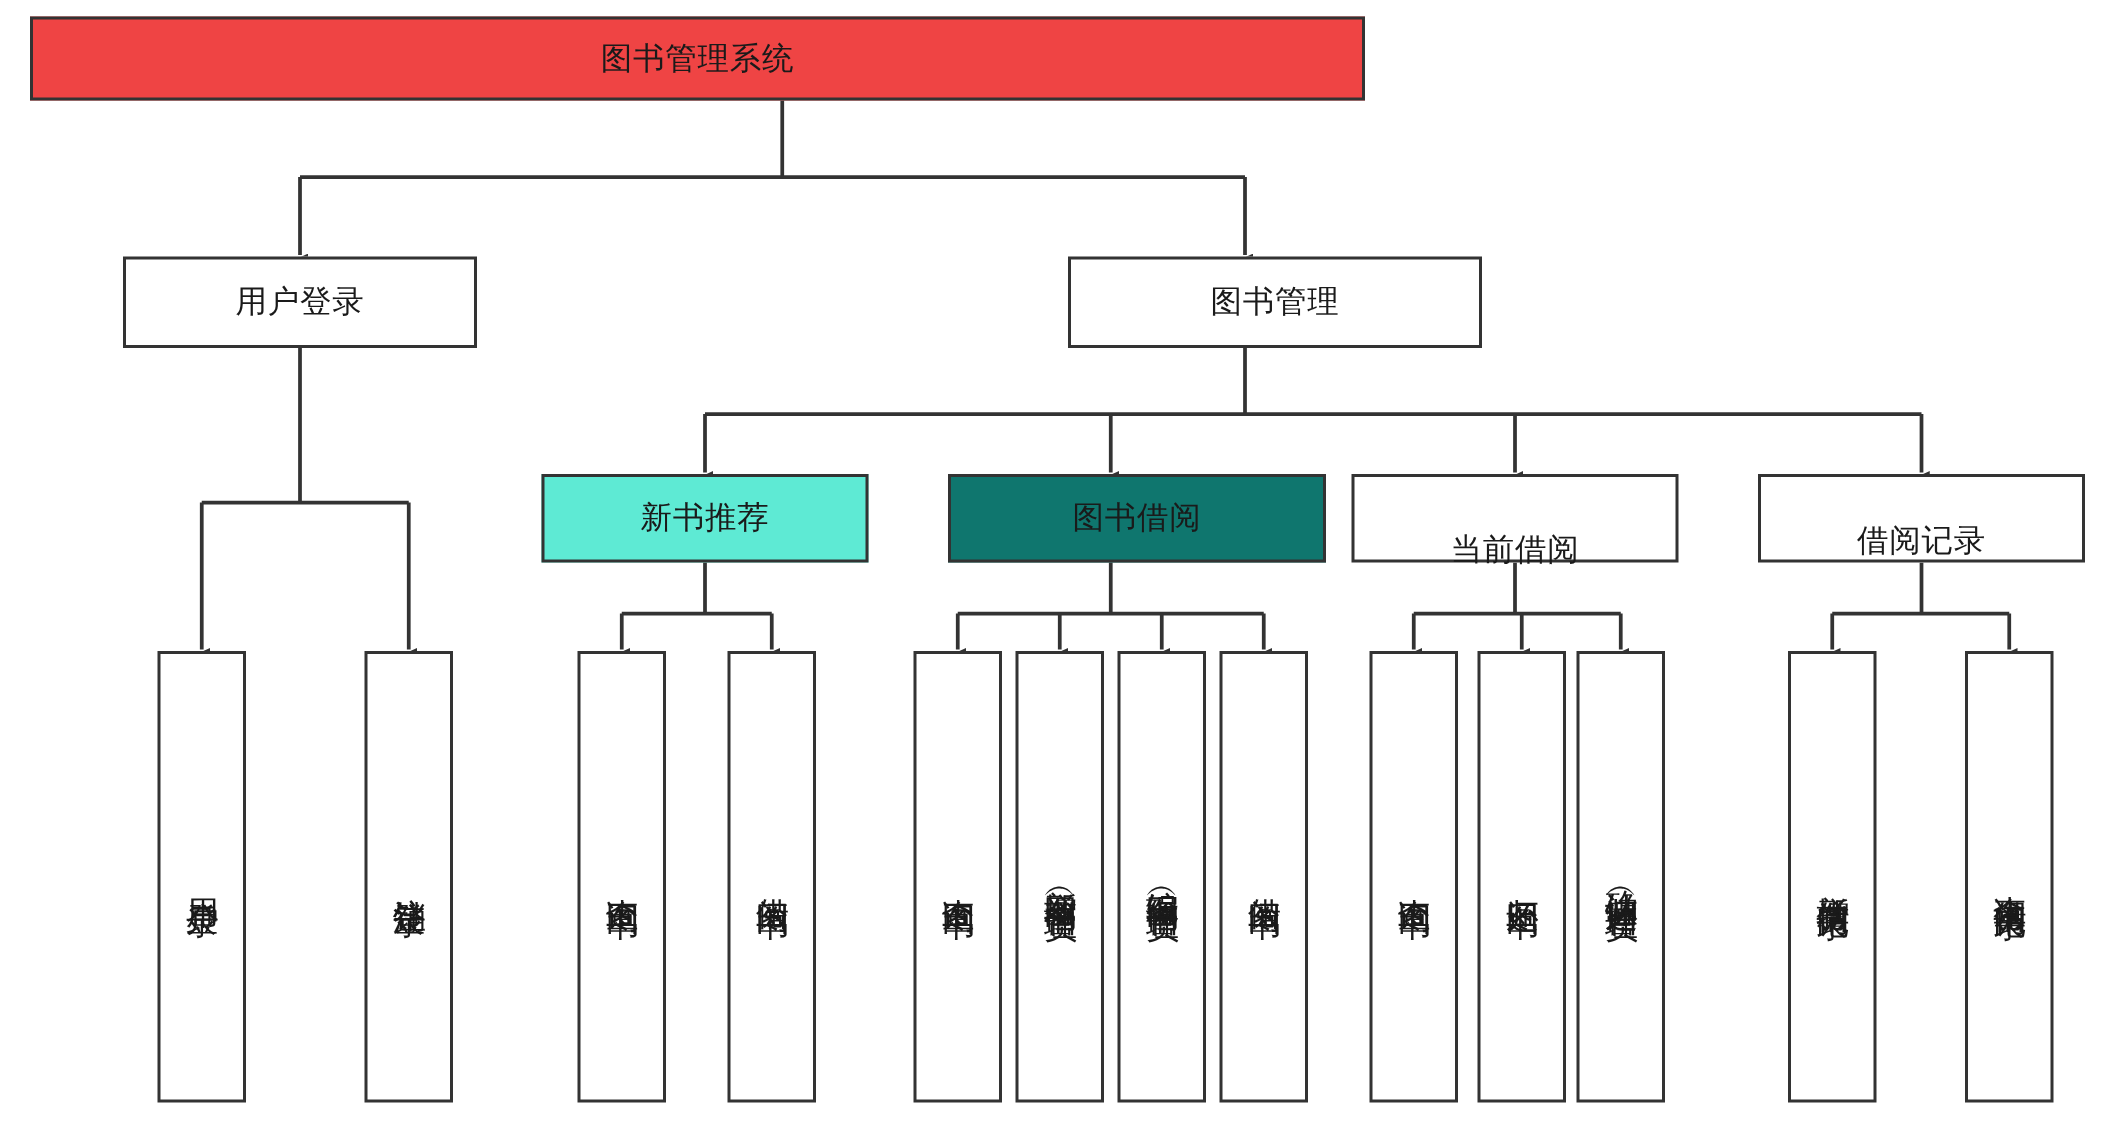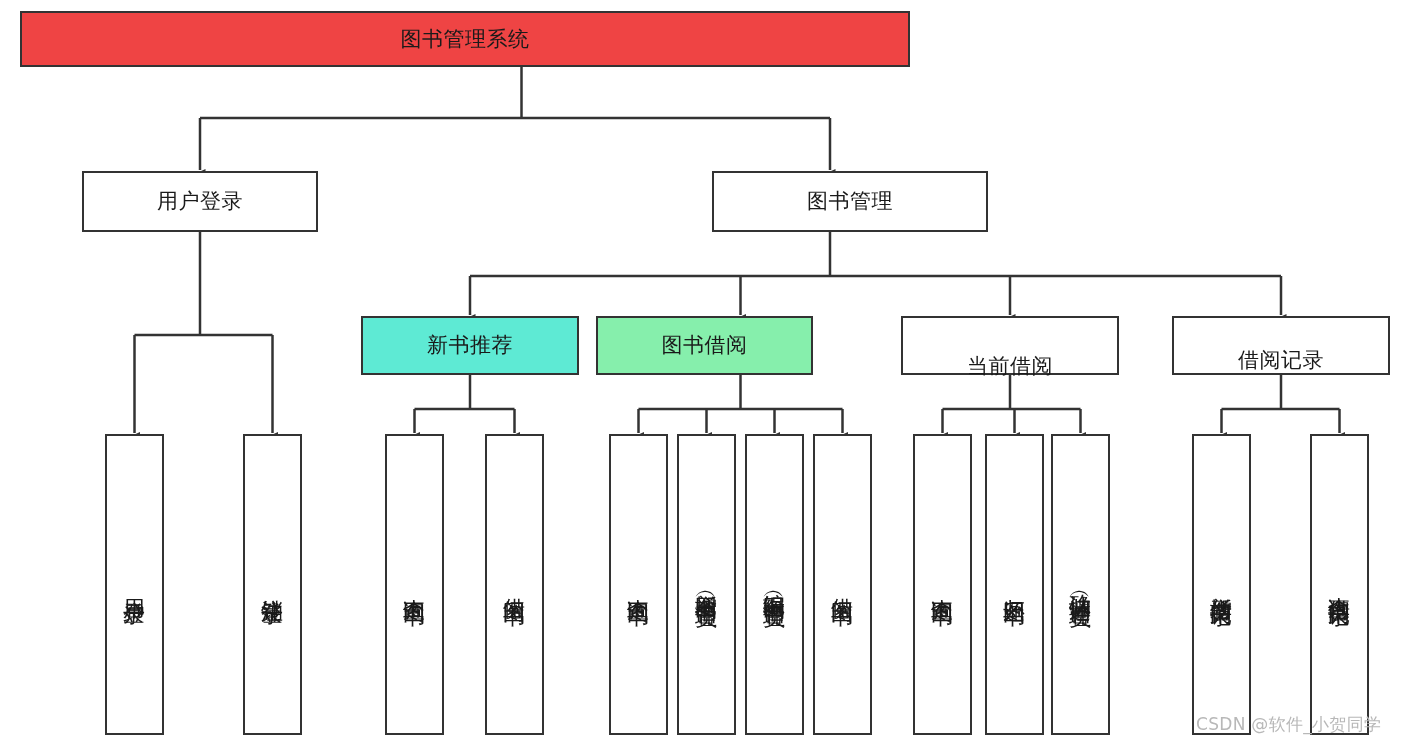--- a/index.html
+++ b/index.html
@@ -114,21 +114,21 @@
       </div>
       <div class="node-box node-horizontal" style="left: 82px; top: 171px; width: 236px; height: 61px; border-color: rgb(51, 51, 51); background: rgb(255, 255, 255);">
         <span class="node-label" style="color: rgb(26, 26, 26);">用户登录</span>
       </div>
       <div class="node-box node-horizontal" style="left: 712px; top: 171px; width: 276px; height: 61px; border-color: rgb(51, 51, 51); background: rgb(255, 255, 255);">
         <span class="node-label" style="color: rgb(26, 26, 26);">图书管理</span>
       </div>
       <div class="node-box node-horizontal" style="left: 361px; top: 316px; width: 218px; height: 59px; border-color: rgb(51, 51, 51); background: #5eead4;">
         <span class="node-label" style="color: rgb(26, 26, 26);">新书推荐</span>
       </div>
-      <div class="node-box node-horizontal" style="left: 596px; top: 316px; width: 217px; height: 59px; border-color: rgb(51, 51, 51); background: #86efac;">
+      <div class="node-box node-horizontal" style="left: 632px; top: 316px; width: 252px; height: 59px; border-color: rgb(51, 51, 51); background: #0f766e;">
         <span class="node-label" style="color: rgb(26, 26, 26);">图书借阅</span>
       </div>
       <div class="node-box node-horizontal" style="left: 901px; top: 316px; width: 218px; height: 59px; border-color: rgb(51, 51, 51); background: rgb(255, 255, 255);">
         <span class="node-label" style="color: rgb(26, 26, 26); margin-top: 42px;">当前借阅</span>
       </div>
       <div class="node-box node-horizontal" style="left: 1172px; top: 316px; width: 218px; height: 59px; border-color: rgb(51, 51, 51); background: rgb(255, 255, 255); align-items: flex-end;">
         <span class="node-label" style="color: rgb(26, 26, 26);">借阅记录</span>
       </div>
       <div class="node-box node-vertical" style="left: 105px; top: 434px; width: 59px; height: 301px; border-color: rgb(51, 51, 51); background: rgb(255, 255, 255);">
         <span class="node-label" style="color: rgb(26, 26, 26);">用户登录</span>
@@ -163,14 +163,13 @@
       <div class="node-box node-vertical" style="left: 1051px; top: 434px; width: 59px; height: 301px; border-color: rgb(51, 51, 51); background: rgb(255, 255, 255);">
         <span class="node-label" style="color: rgb(26, 26, 26);">确认归还（管理员）</span>
       </div>
       <div class="node-box node-vertical" style="left: 1192px; top: 434px; width: 59px; height: 301px; border-color: rgb(51, 51, 51); background: rgb(255, 255, 255);">
         <span class="node-label" style="color: rgb(26, 26, 26);">新增借阅记录</span>
       </div>
       <div class="node-box node-vertical" style="left: 1310px; top: 434px; width: 59px; height: 301px; border-color: rgb(51, 51, 51); background: rgb(255, 255, 255);">
         <span class="node-label" style="color: rgb(26, 26, 26);">查询借阅记录</span>
       </div>
     </div>
-  <div class="watermark" style="left: 1196px; top: 713px; color: rgb(184, 184, 184);">CSDN @软件_小贺同学</div>
 </div>
 
 </body></html>

